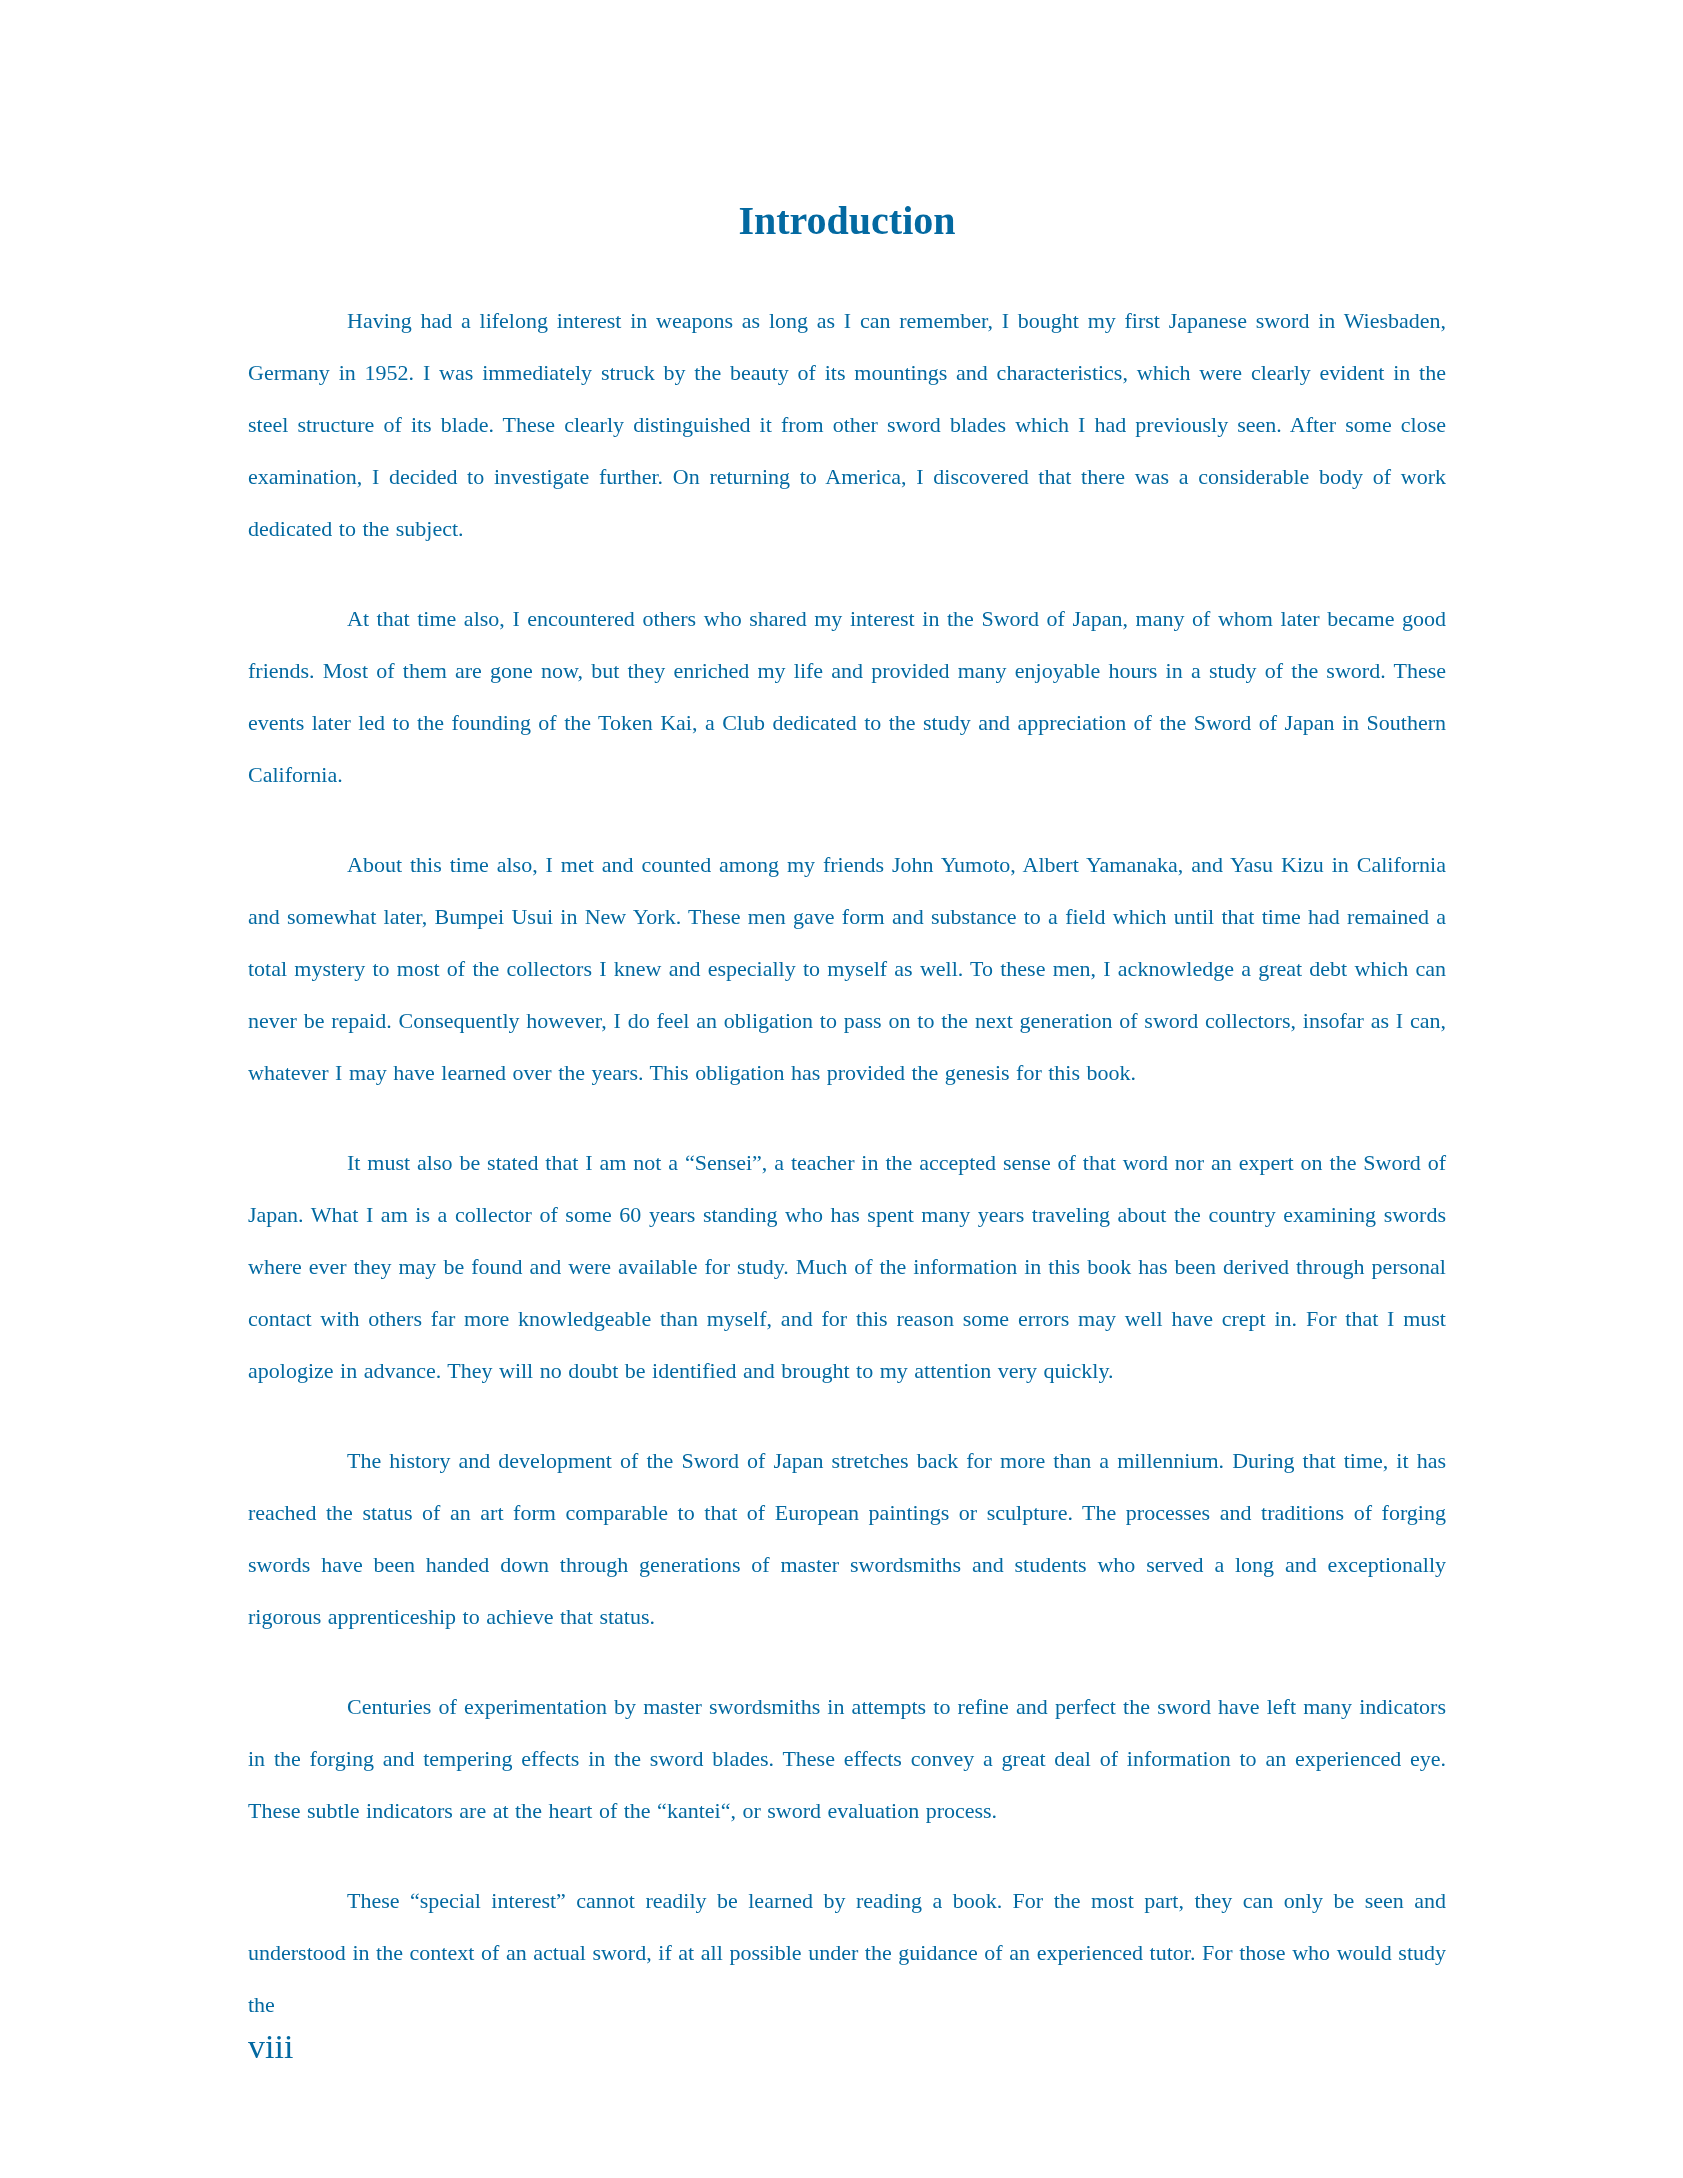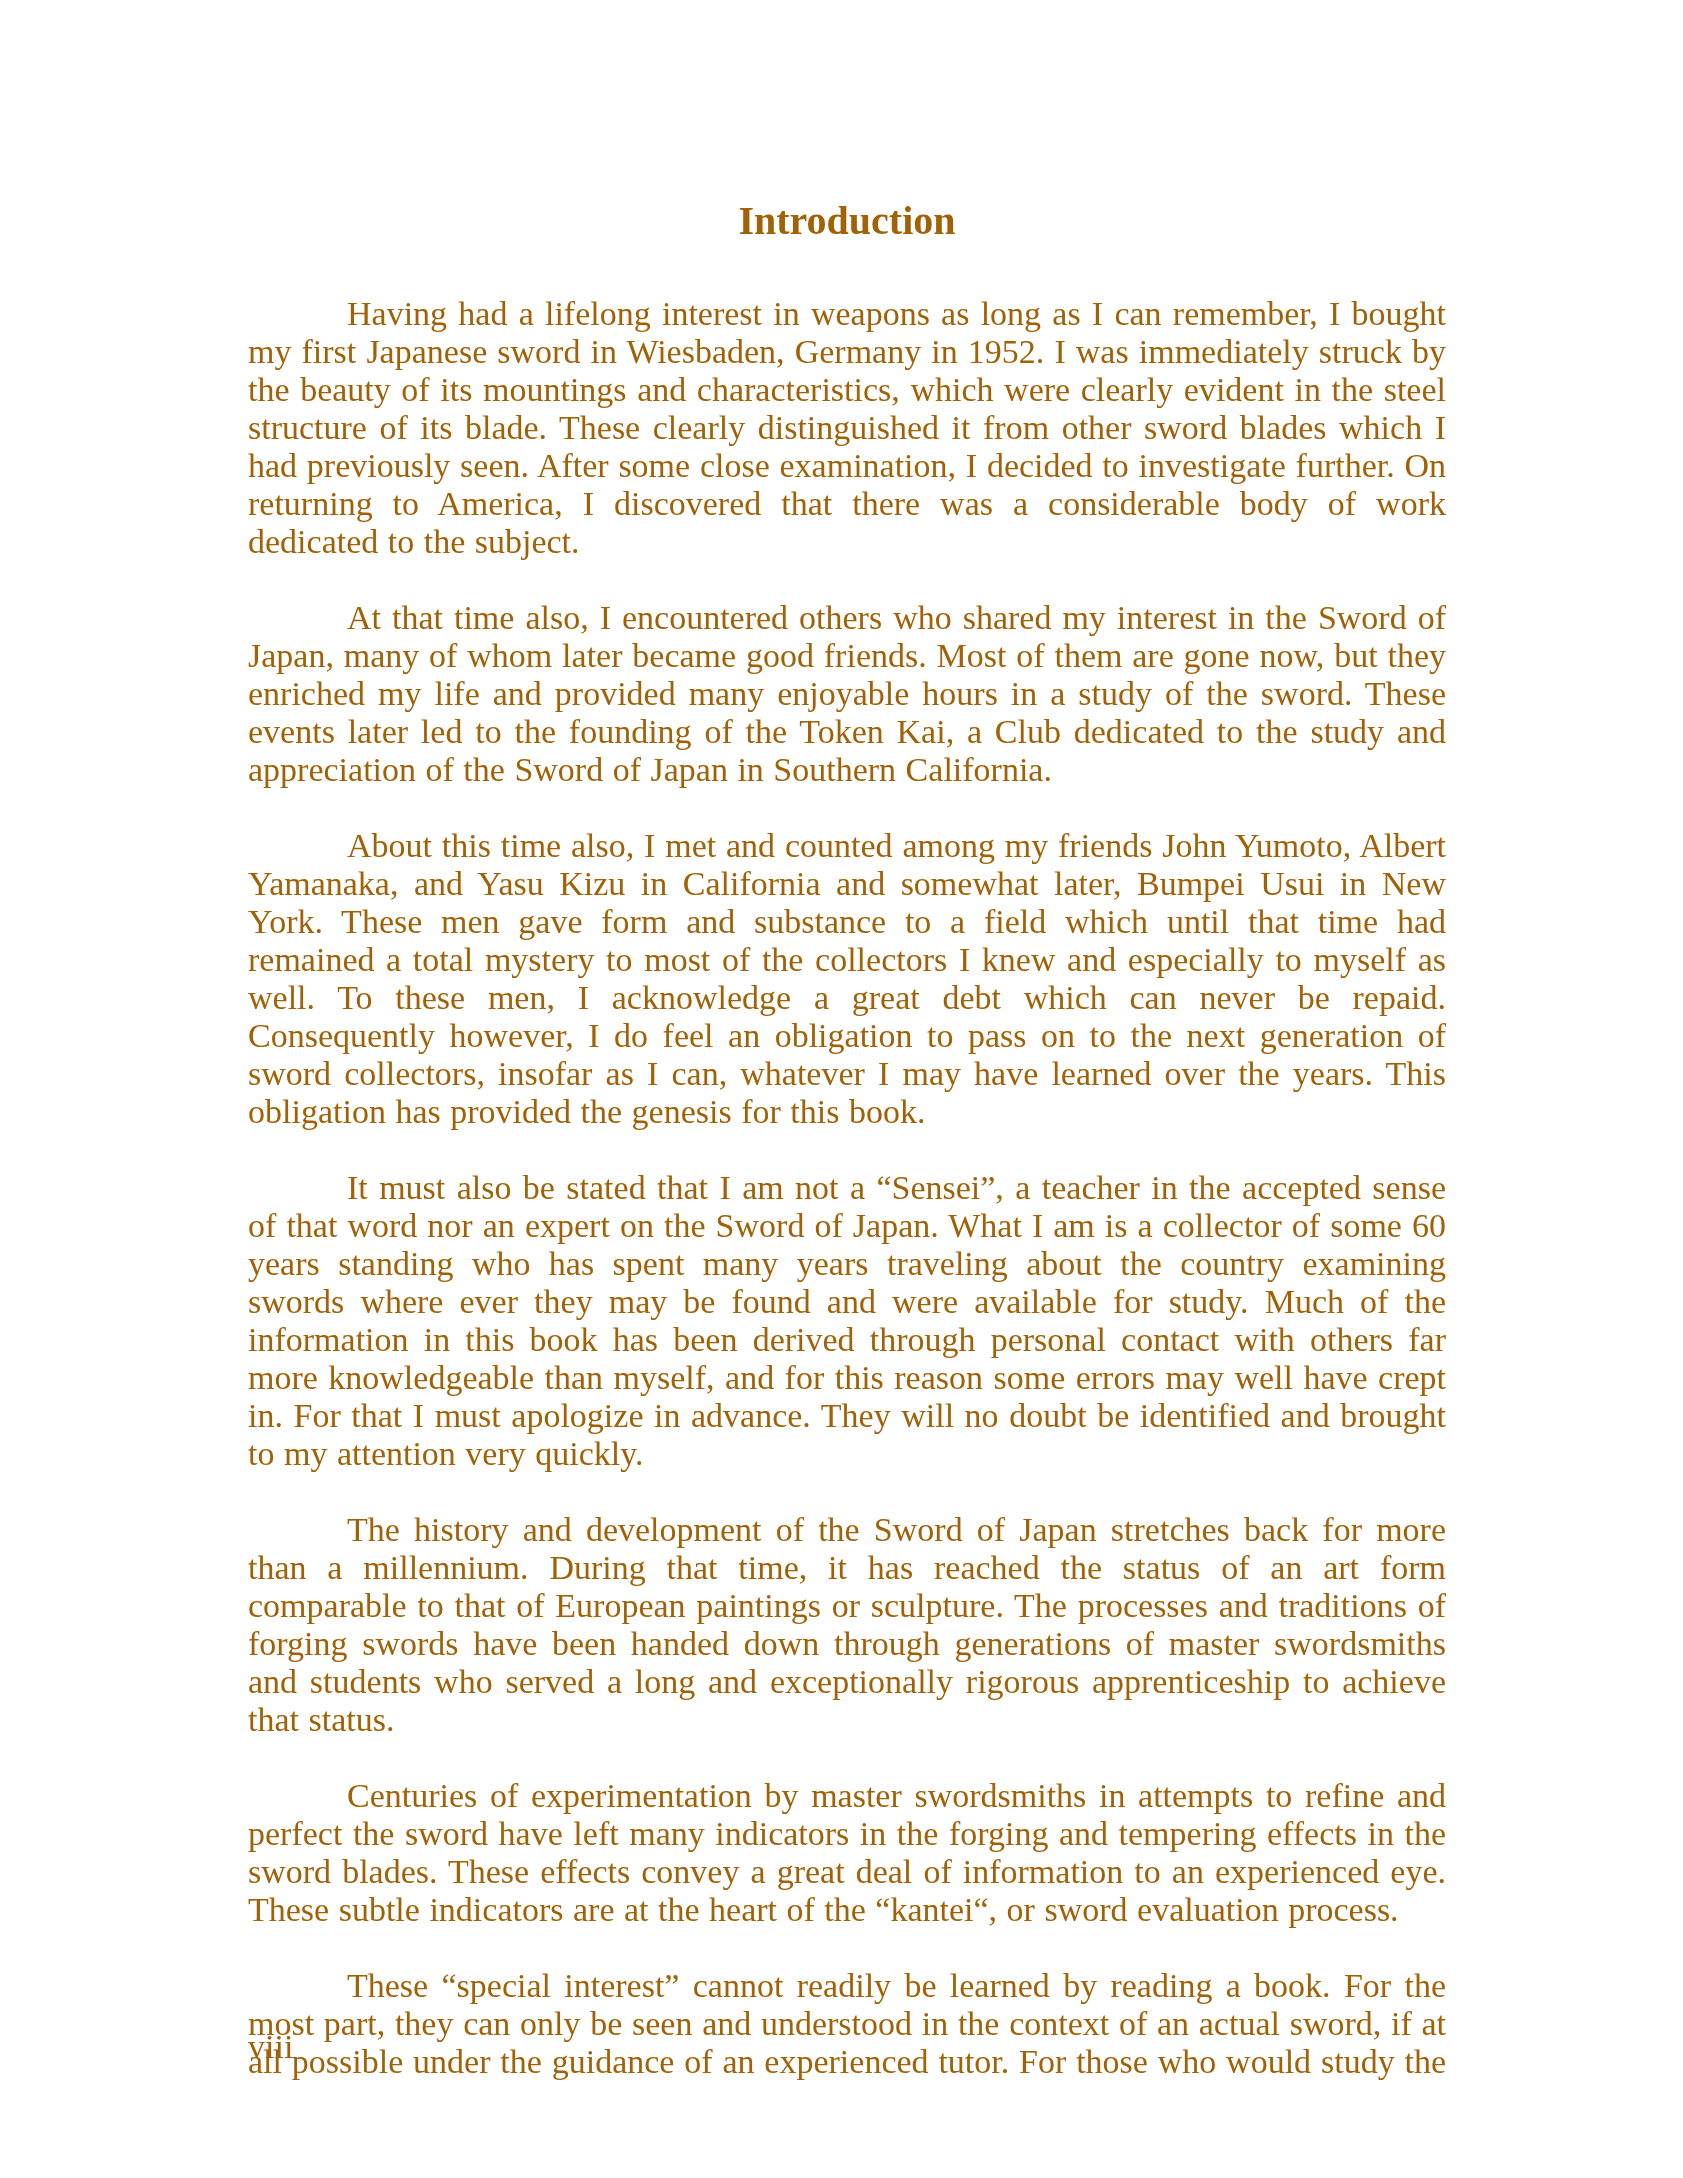--- a/index.html
+++ b/index.html
@@ -6,40 +6,40 @@
     margin: 0;
     padding: 0;
     background: #ffffff;
   }
   .page {
     position: relative;
     width: 1683px;
     height: 2178px;
     background: #ffffff;
     font-family: "Liberation Serif", "DejaVu Serif", serif;
-    color: #a16207;
+    color: #0369a1;
     overflow: hidden;
   }
   .content {
     position: absolute;
     left: 248px;
     top: 198px;
     width: 1198px;
   }
   .doc-title {
     margin: 0 0 51px 0;
     font-size: 40px;
     line-height: 46px;
     font-weight: bold;
     text-align: center;
   }
   .para {
     margin: 0 0 38px 0;
-    font-size: 34px;
-    line-height: 38px;
+    font-size: 22px;
+    line-height: 52px;
     text-align: justify;
     text-indent: 99px;
     hyphens: none;
     word-spacing: 1px;
   }
   .force-justify-last {
     text-align-last: justify;
   }
   .page-number {
     position: absolute;

